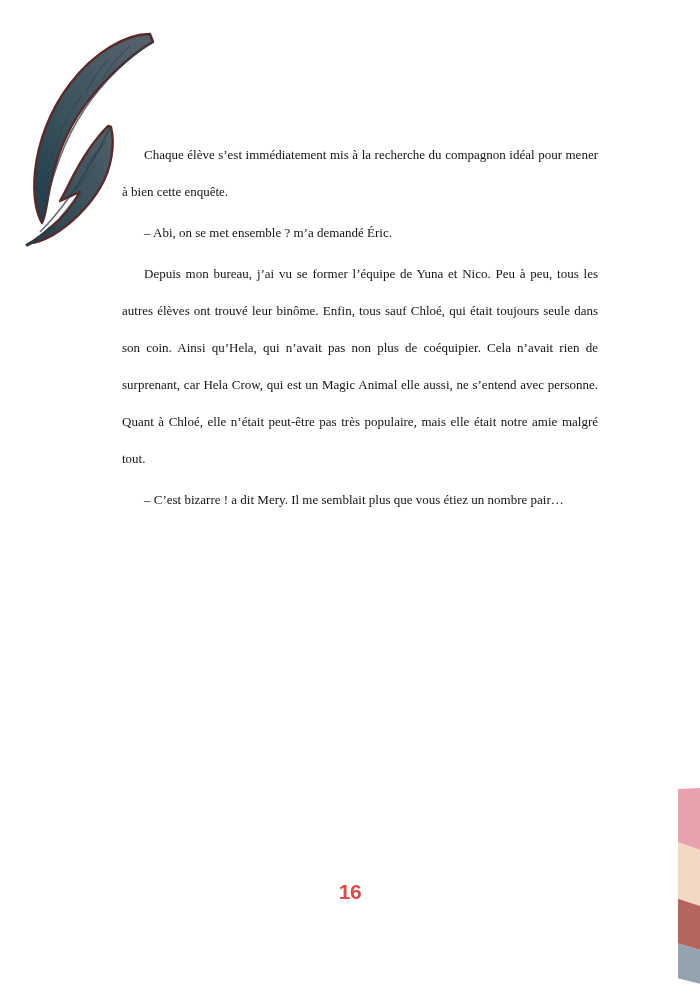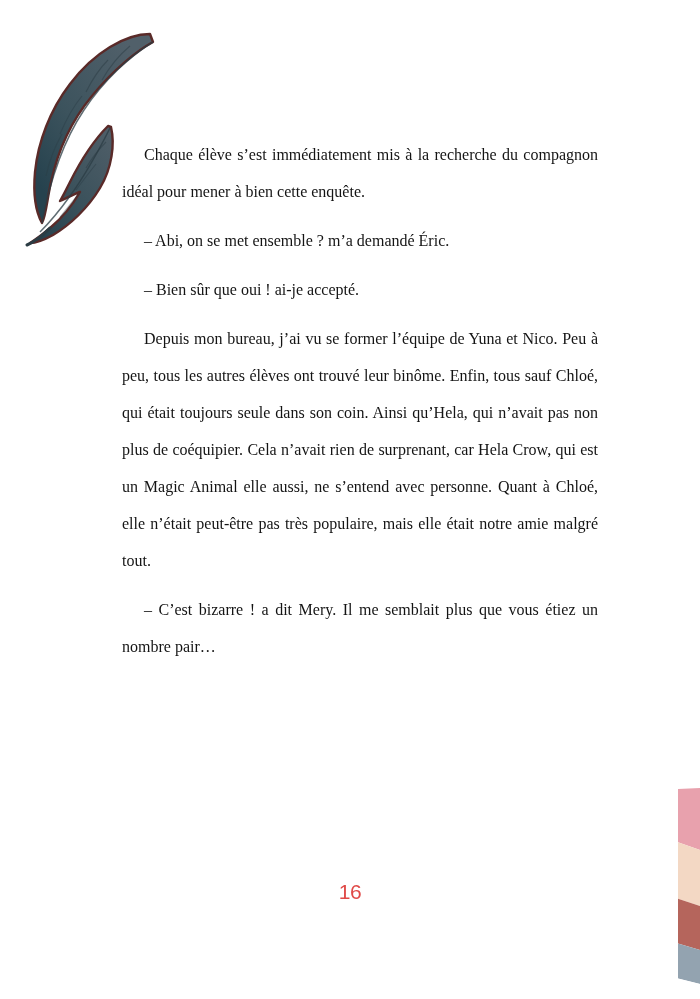--- a/index.html
+++ b/index.html
@@ -28,44 +28,44 @@
 
   
   #text-column {
     position: absolute;
     left: 122px;
     top: 136px;
     width: 476px;
   }
   .para {
     margin: 0;
-    font-size: 16px;
+    font-size: 13px;
     line-height: 37px;
     color: #141414;
     text-align: justify;
     text-indent: 22px;
     hyphens: none;
     -webkit-hyphens: none;
   }
   .para.last-of-block {
     text-align-last: left;
   }
   .para + .para {
-    margin-top: 12px;
+    margin-top: 4px;
   }
 
   
   #page-number {
     position: absolute;
     left: 0;
     right: 0;
     top: 880px;
     text-align: center;
     font-family: "Liberation Sans", "DejaVu Sans", sans-serif;
-    font-weight: normal;
+    font-weight: bold;
     font-size: 21px;
     letter-spacing: -0.5px;
     color: #e04a48;
   }
 
   
   #corner-illustration {
     position: absolute;
     right: 0;
     top: 788px;
@@ -132,21 +132,20 @@
         <path d="M84 120 C 76 128, 70 136, 64 146" fill="none" stroke="#2b3c44" stroke-width="1.1" opacity="0.5"></path>
         <path d="M74 142 C 66 152, 60 160, 54 168" fill="none" stroke="#2b3c44" stroke-width="1.1" opacity="0.45"></path>
         <path d="M58 170 C 50 180, 44 188, 38 195" fill="none" stroke="#2b3c44" stroke-width="1.1" opacity="0.4"></path>
       </g>
     </svg>
   </div>
 
   <div id="text-column">
     <p class="para">Chaque élève s’est immédiatement mis à la recherche du compagnon idéal pour mener à bien cette enquête.</p>
     <p class="para last-of-block">– Abi, on se met ensemble ? m’a demandé Éric.</p>
-    <p class="para last-of-block">– Bien sûr que oui ! ai-je accepté.</p>
     <p class="para">Depuis mon bureau, j’ai vu se former l’équipe de Yuna et Nico. Peu à peu, tous les autres élèves ont trouvé leur binôme. Enfin, tous sauf Chloé, qui était toujours seule dans son coin. Ainsi qu’Hela, qui n’avait pas non plus de coéquipier. Cela n’avait rien de surprenant, car Hela Crow, qui est un Magic Animal elle aussi, ne s’entend avec personne. Quant à Chloé, elle n’était peut-être pas très populaire, mais elle était notre amie malgré tout.</p>
     <p class="para last-of-block">– C’est bizarre ! a dit Mery. Il me semblait plus que vous étiez un nombre pair…</p>
   </div>
 
   <div id="page-number">16</div>
 
   <div id="corner-illustration">
     <svg width="60" height="211" viewBox="0 0 60 211" xmlns="http://www.w3.org/2000/svg" style="position:absolute; right:0; top:0;">
 
       <path d="M14 2 L60 0 L60 62 L20 48 Z" fill="#e8a1ad"></path>

